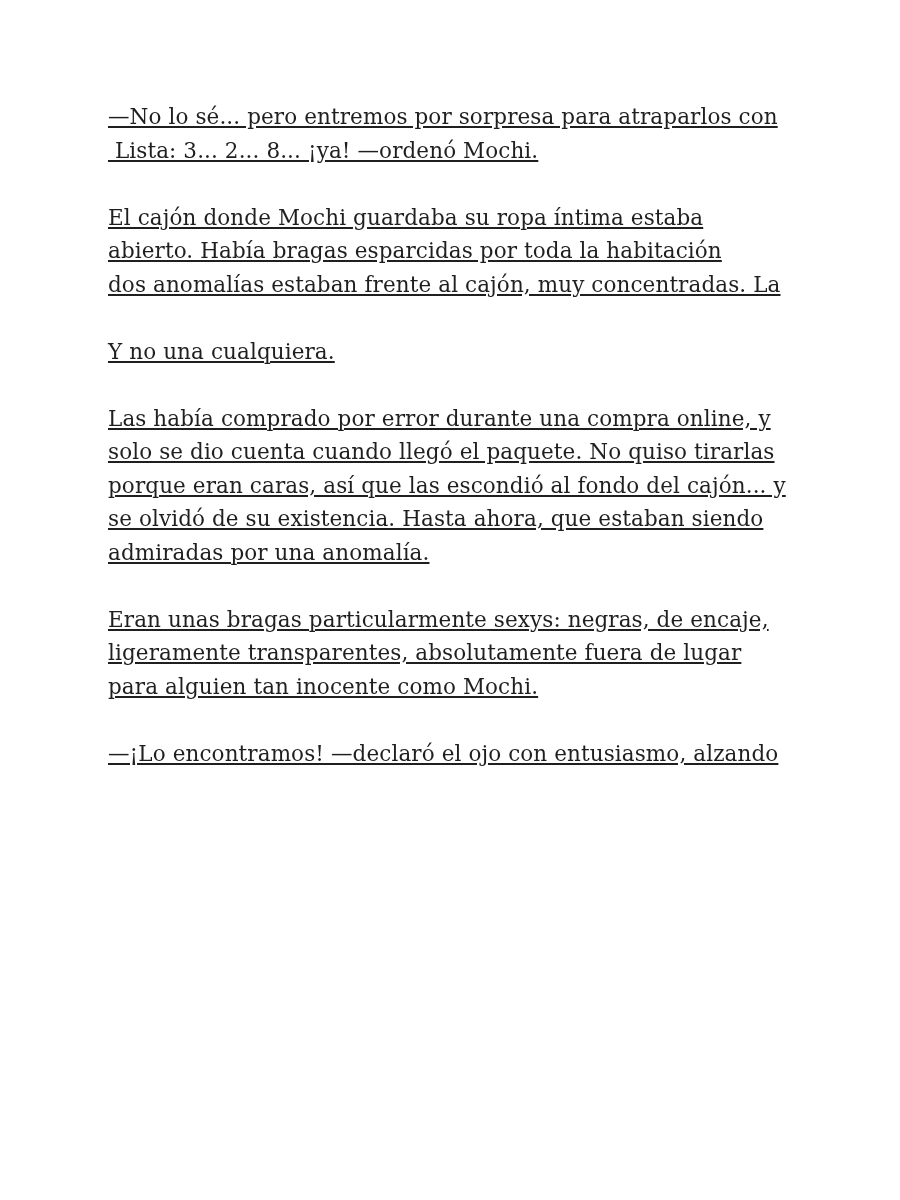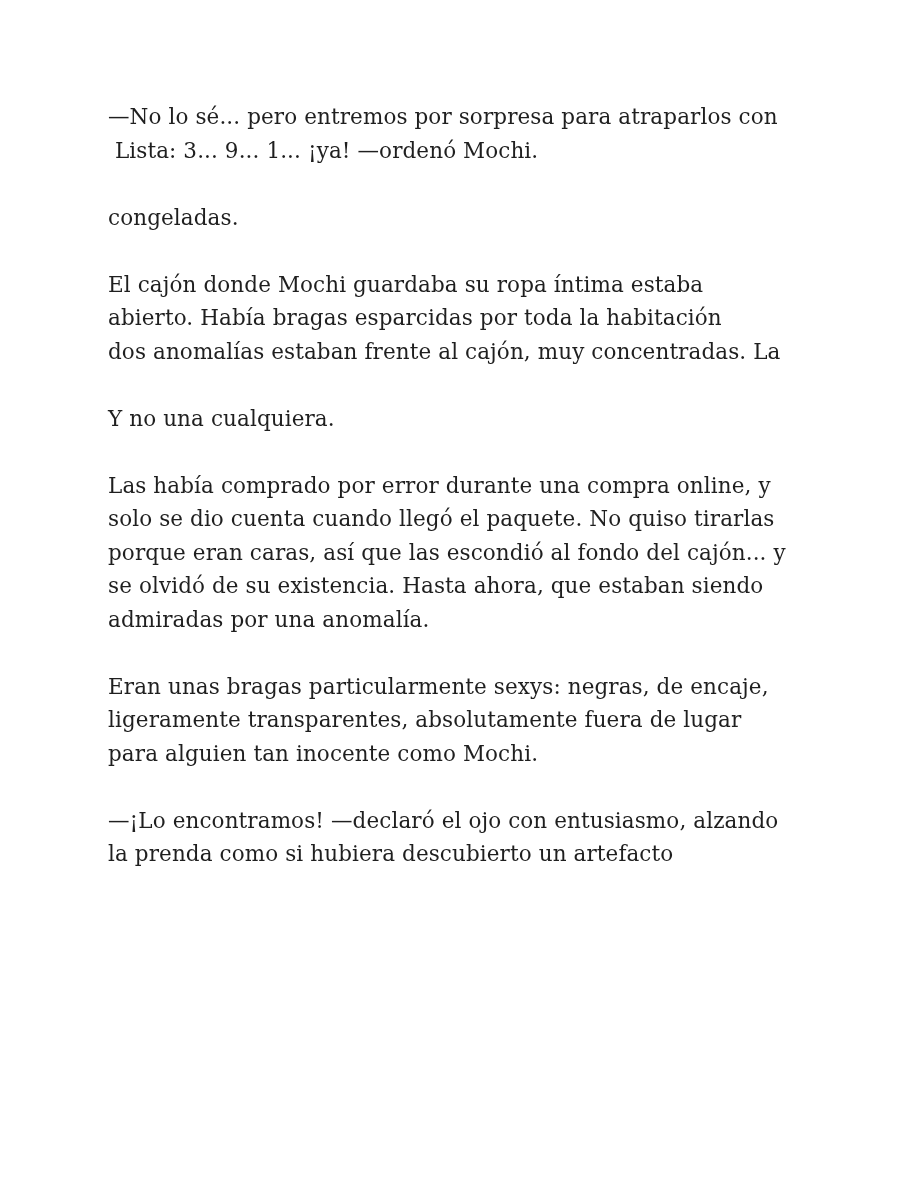--- a/index.html
+++ b/index.html
@@ -10,20 +10,21 @@
   .page {
     position: relative;
     width: 900px;
     height: 1200px;
     box-sizing: border-box;
     background: #ffffff;
     padding: 100px 108px 0 108px;
     overflow: hidden;
     font-family: "DejaVu Serif", "Liberation Serif", serif;
     color: #1f1f1f;
+    text-decoration: underline;
   }
   .story-text {
     width: 684px;
   }
   .para {
     margin: 0 0 33.5px 0;
     padding: 0;
   }
   .line {
     display: block;
@@ -34,25 +35,24 @@
   }
 </style>
 </head>
 <body>
 
 <main class="page">
   <article class="story-text">
 
     <p class="para">
       <span class="line">—No lo sé... pero entremos por sorpresa para atraparlos con</span>
-      <span class="line"> Lista: 3... 9... 1... ¡ya! —ordenó Mochi.</span>
+      <span class="line"> Lista: 3... 2... 8... ¡ya! —ordenó Mochi.</span>
     </p>
 
     <p class="para">
-      <span class="line">congeladas.</span>
     </p>
 
     <p class="para">
       <span class="line">El cajón donde Mochi guardaba su ropa íntima estaba</span>
       <span class="line">abierto. Había bragas esparcidas por toda la habitación</span>
       <span class="line">dos anomalías estaban frente al cajón, muy concentradas. La</span>
     </p>
 
     <p class="para">
       <span class="line">Y no una cualquiera.</span>
@@ -67,17 +67,16 @@
     </p>
 
     <p class="para">
       <span class="line">Eran unas bragas particularmente sexys: negras, de encaje,</span>
       <span class="line">ligeramente transparentes, absolutamente fuera de lugar</span>
       <span class="line">para alguien tan inocente como Mochi.</span>
     </p>
 
     <p class="para">
       <span class="line">—¡Lo encontramos! —declaró el ojo con entusiasmo, alzando</span>
-      <span class="line">la prenda como si hubiera descubierto un artefacto</span>
     </p>
 
   </article>
 </main>
 
 </body></html>

